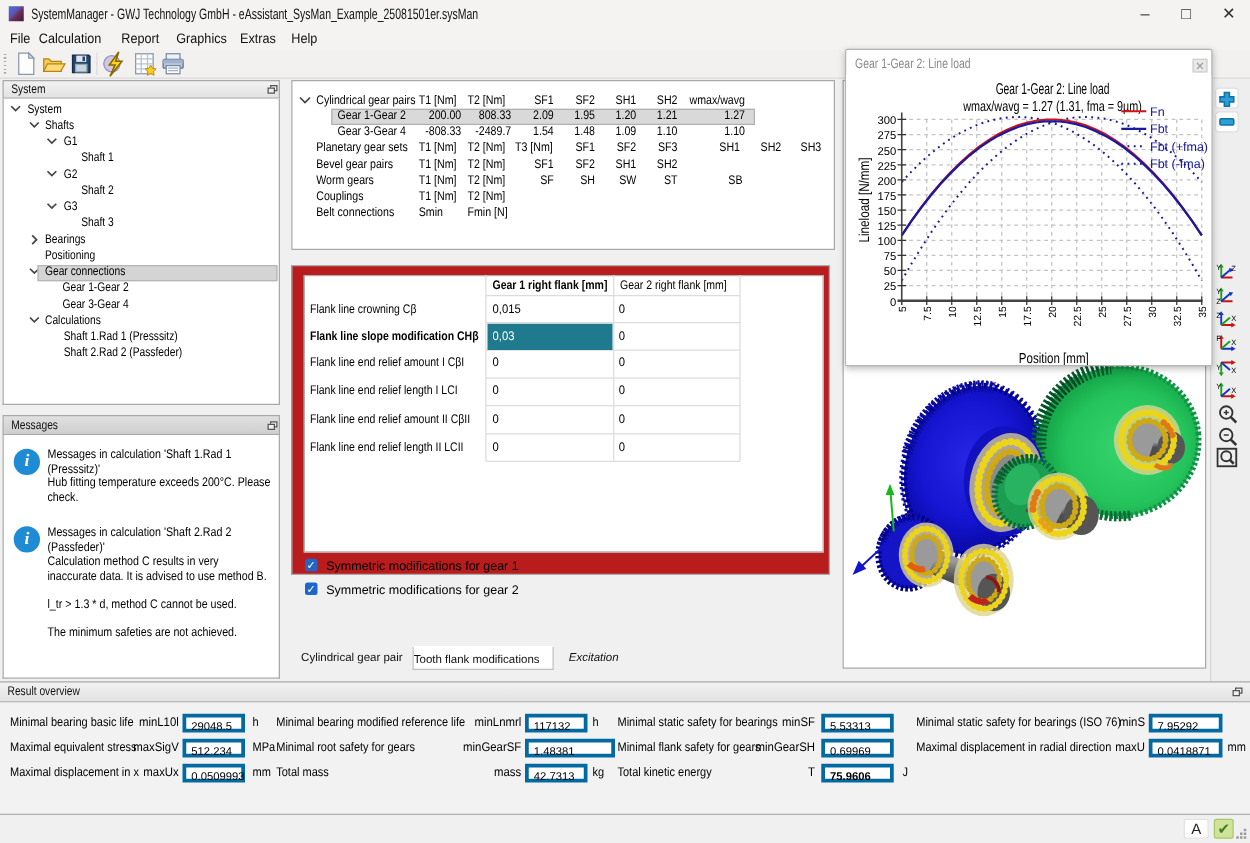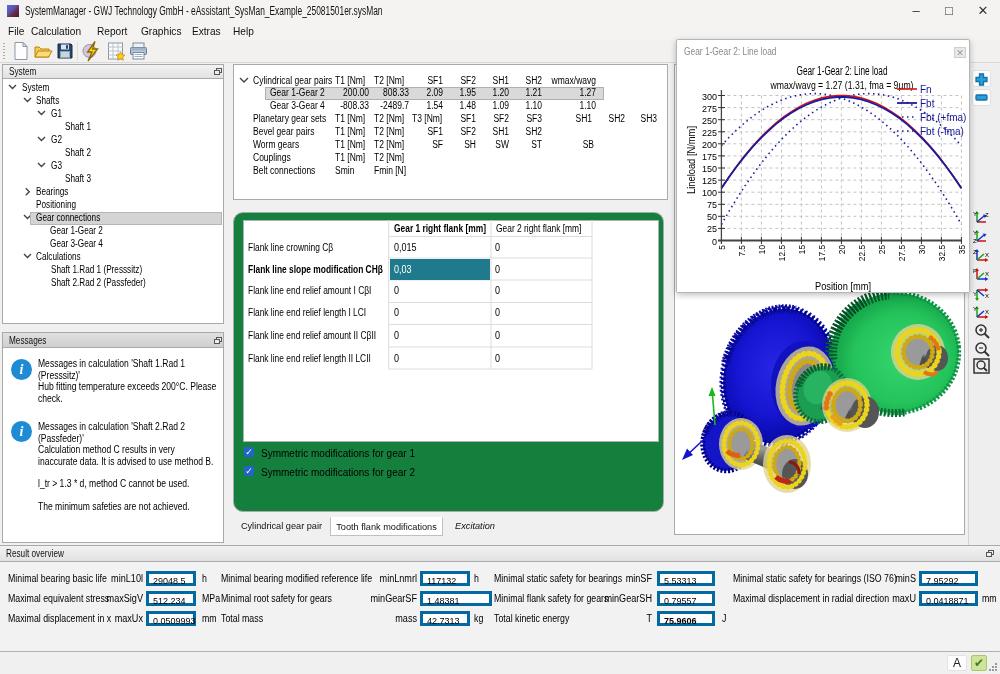--- a/index.html
+++ b/index.html
@@ -228,21 +228,21 @@
 <div class="abs gp gpr" style="left:248px; top:73.7px; width:60px;">ST</div>
 <div class="abs gp gpr" style="left:300px; top:73.7px; width:60px;">SB</div>
 <div class="abs gp" style="left:19px; top:86.7px;">Couplings</div>
 <div class="abs gp" style="left:101px; top:86.7px;">T1 [Nm]</div>
 <div class="abs gp" style="left:140px; top:86.7px;">T2 [Nm]</div>
 <div class="abs gp" style="left:19px; top:99.7px;">Belt connections</div>
 <div class="abs gp" style="left:101px; top:99.7px;">Smin</div>
 <div class="abs gp" style="left:140px; top:99.7px;">Fmin [N]</div>
 </div>
 
-<div class="abs panel" style="left:233px; top:212px; width:431px; height:300px; background:#15803d;border-radius:10px;" id="tabpanel">
+<div class="abs panel" style="left:233px; top:212px; width:431px; height:248px; background:#b91c1c;" id="tabpanel">
 <div class="abs" style="left:9.3px; top:7px; width:415.5px; height:222px; background:#fff; border:1px solid #b0b0b0;"></div>
 <svg width="435" height="302" style="position:absolute; left:0; top:0;">
 <g stroke="#dcdcdc" stroke-width="1">
 <line x1="154.7" y1="7" x2="154.7" y2="156"></line>
 <line x1="257" y1="7" x2="257" y2="156"></line>
 <line x1="358" y1="7" x2="358" y2="156"></line>
 <line x1="154.7" y1="23.5" x2="358" y2="23.5"></line>
 <line x1="154.7" y1="45" x2="358" y2="45"></line>
 <line x1="154.7" y1="67" x2="358" y2="67"></line>
 <line x1="154.7" y1="89.5" x2="358" y2="89.5"></line>
@@ -272,21 +272,21 @@
 <div class="abs ftval" style="left:261px; top:117px;">0</div>
 <div class="abs ftval" style="left:160px; top:139.6px;">0</div>
 <div class="abs ftval" style="left:261px; top:139.6px;">0</div>
 <div class="abs cb" style="left:10px; top:234px;">✓</div>
 <div class="abs" style="left:27px; top:234.5px; font-size:10px; white-space:nowrap;">Symmetric modifications for gear 1</div>
 <div class="abs cb" style="left:10px; top:253px;">✓</div>
 <div class="abs" style="left:27px; top:253.5px; font-size:10px; white-space:nowrap;">Symmetric modifications for gear 2</div>
 </div>
 
 <div class="abs tab" style="left:233px; width:97px; text-align:center;">Cylindrical gear pair</div>
-<div class="abs tab tabactive" style="left:330px; width:113px; text-align:center;">Tooth flank modifications</div>
+<div class="abs tab tabactive" style="left:330px; width:113px; text-align:left;">Tooth flank modifications</div>
 <div class="abs tab" style="left:443px; width:64px; font-style:italic;">Excitation</div>
 
 <div class="abs panel" style="left:674px; top:64px; width:291px; height:471px;" id="view3d">
 <svg width="289" height="469" style="position:absolute;left:0;top:0;">
 <defs>
 <radialGradient id="blug" cx="45%" cy="45%">
           <stop offset="0%" stop-color="#2626e4"></stop>
           <stop offset="70%" stop-color="#1515d2"></stop>
           <stop offset="100%" stop-color="#0c0cb0"></stop>
         </radialGradient>
@@ -599,21 +599,21 @@
 <div class="abs rbox" style="left:919px; top:9px; width:59px;">7.95292</div>
 <div class="abs rlabel" style="left:8px; top:31px;">Maximal equivalent stress</div>
 <div class="abs rkey" style="left:95px; top:31px; width:48px;">maxSigV</div>
 <div class="abs rbox" style="left:146px; top:29px; width:50px;">512.234</div>
 <div class="abs rlabel" style="left:202px; top:31px;">MPa</div>
 <div class="abs rlabel" style="left:221px; top:31px;">Minimal root safety for gears</div>
 <div class="abs rkey" style="left:360px; top:31px; width:57px;">minGearSF</div>
 <div class="abs rbox" style="left:420px; top:29px; width:72px;">1.48381</div>
 <div class="abs rlabel" style="left:494px; top:31px;">Minimal flank safety for gears</div>
 <div class="abs rkey" style="left:590px; top:31px; width:62px;">minGearSH</div>
-<div class="abs rbox" style="left:657px; top:29px; width:58px;">0.79557</div>
+<div class="abs rbox" style="left:657px; top:29px; width:58px;">0.69969</div>
 <div class="abs rlabel" style="left:733px; top:31px;">Maximal displacement in radial direction</div>
 <div class="abs rkey" style="left:855px; top:31px; width:61px;">maxU</div>
 <div class="abs rbox" style="left:919px; top:29px; width:59px;">0.0418871</div>
 <div class="abs rlabel" style="left:982px; top:31px;">mm</div>
 <div class="abs rlabel" style="left:8px; top:51px;">Maximal displacement in x</div>
 <div class="abs rkey" style="left:95px; top:51px; width:48px;">maxUx</div>
 <div class="abs rbox" style="left:146px; top:49px; width:50px;">0.0509993</div>
 <div class="abs rlabel" style="left:202px; top:51px;">mm</div>
 <div class="abs rlabel" style="left:221px; top:51px;">Total mass</div>
 <div class="abs rkey" style="left:360px; top:51px; width:57px;">mass</div>

